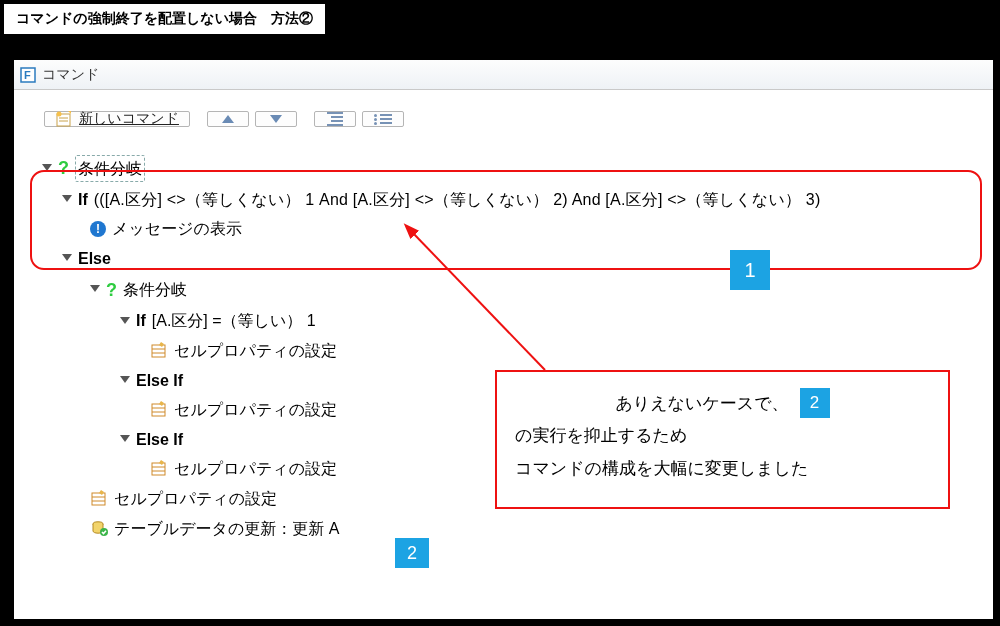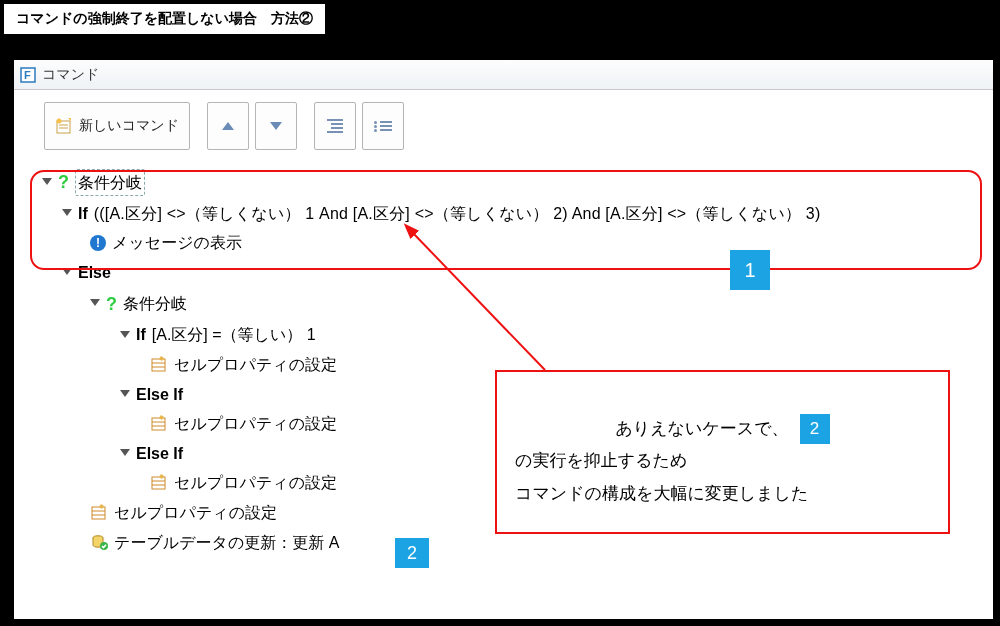--- a/index.html
+++ b/index.html
@@ -46,30 +46,31 @@
       margin-right: 6px;
       display:flex;align-items:center;justify-content:center;
     }
     .toolbar {
       display: flex;
       gap: 6px;
       padding: 12px 20px 12px 30px;
       align-items: center;
     }
     .tb-btn {
-      height: 48px;
+      height: 16px;
       border: 1px solid #b5b5b5;
       background: #fdfdfd;
       display: flex;
       align-items: center;
       padding: 0 10px;
       font-size: 14px;
       color: #222;
       border-radius: 2px;
       gap: 6px;
+      text-decoration: underline;
     }
     .tb-btn.icon-only { width: 42px; justify-content: center; padding:0; }
     .tri-up { width:0;height:0;border-left:6px solid transparent;border-right:6px solid transparent;border-bottom:8px solid #6a8bb5; }
     .tri-down { width:0;height:0;border-left:6px solid transparent;border-right:6px solid transparent;border-top:8px solid #6a8bb5; }
     .sep { width:1px; height:34px; background:#fff; margin:0 2px;}
     .tree {
       position: relative;
       margin: 4px 20px 0 28px;
       font-size: 16px;
       line-height: 1.6;
@@ -116,21 +117,21 @@
     .callout-box {
       position:absolute;
       right:50px; top:370px;
       width:455px;
       border:2px solid #e11;
       background:#fff;
       padding:16px 18px 22px 18px;
       font-size:17px;
       line-height:1.9;
     }
-    .callout-box .inline-row { display:flex; align-items:center; gap:11px; justify-content:center;margin-top:25px;}
+    .callout-box .inline-row { display:flex; align-items:flex-start; gap:11px; justify-content:center;}
     .callout-box .inline-badge {
       width:30px;height:30px;background:#1ca3e3;color:#fff;
       display:inline-flex;align-items:center;justify-content:center;font-size:17px;
     }
     .callout-center { }
     .arrow-line {
       position:absolute;
       pointer-events:none;
     }
     .list-lines { display:inline-block; }

